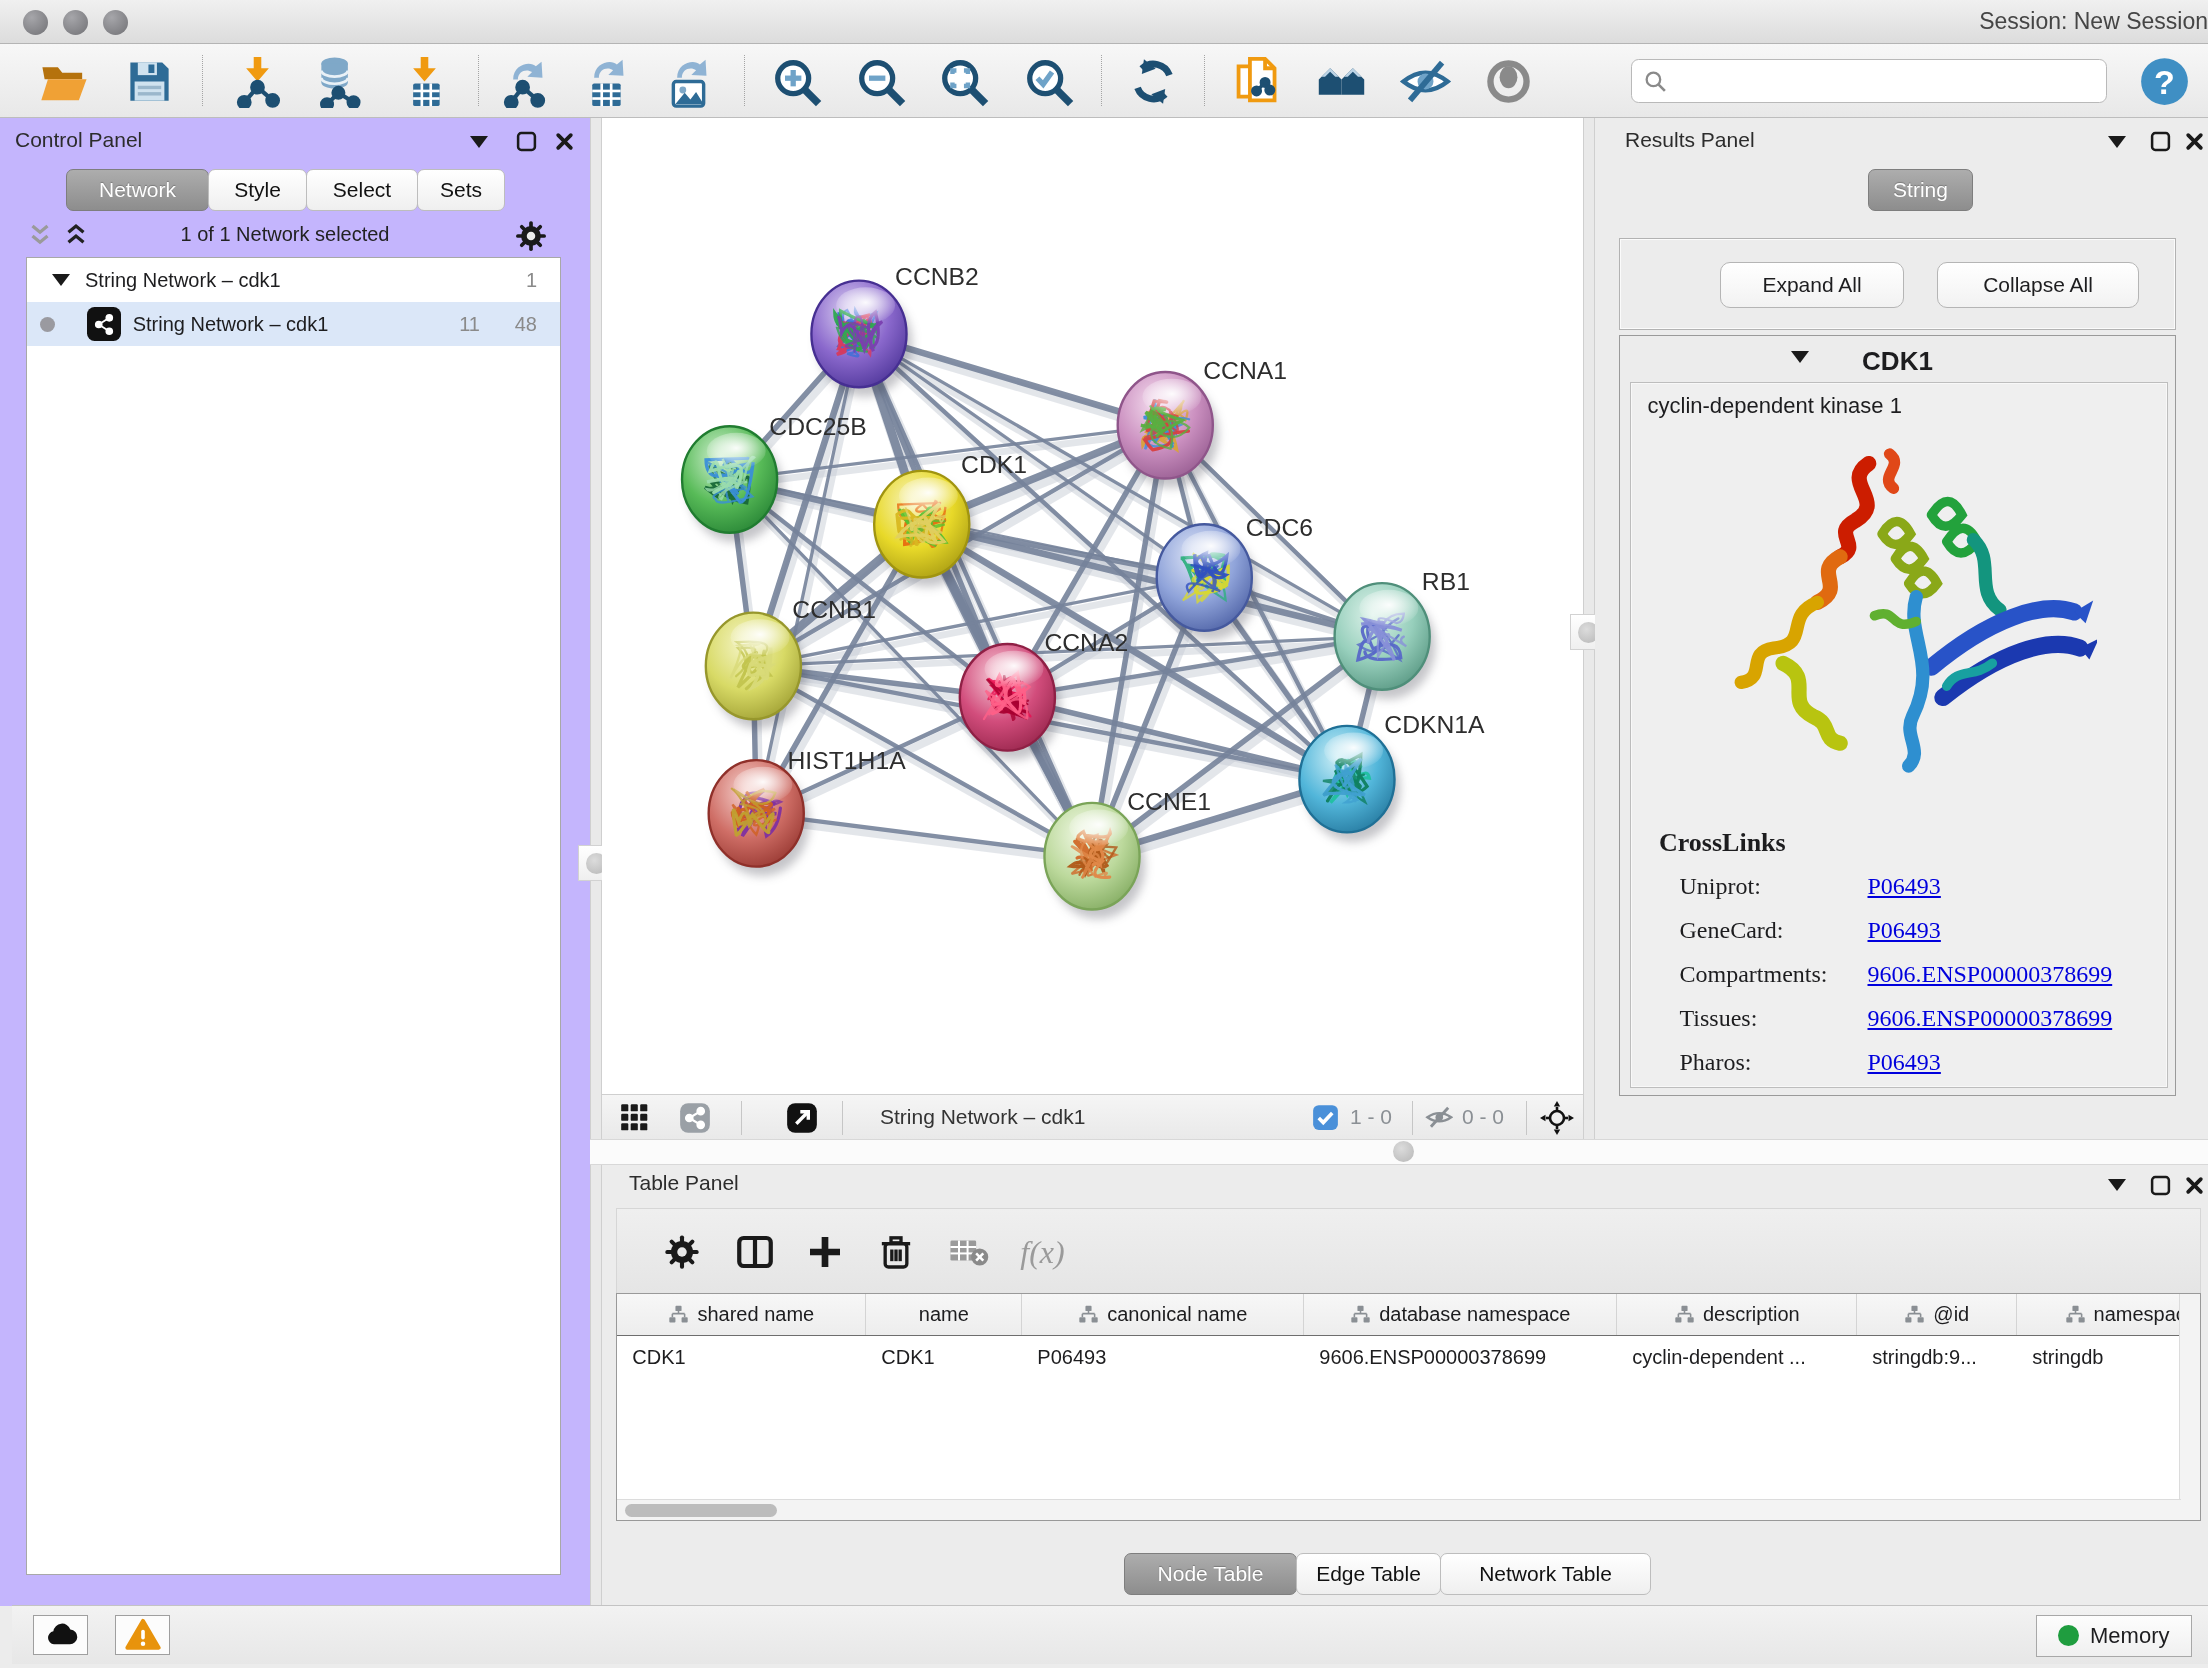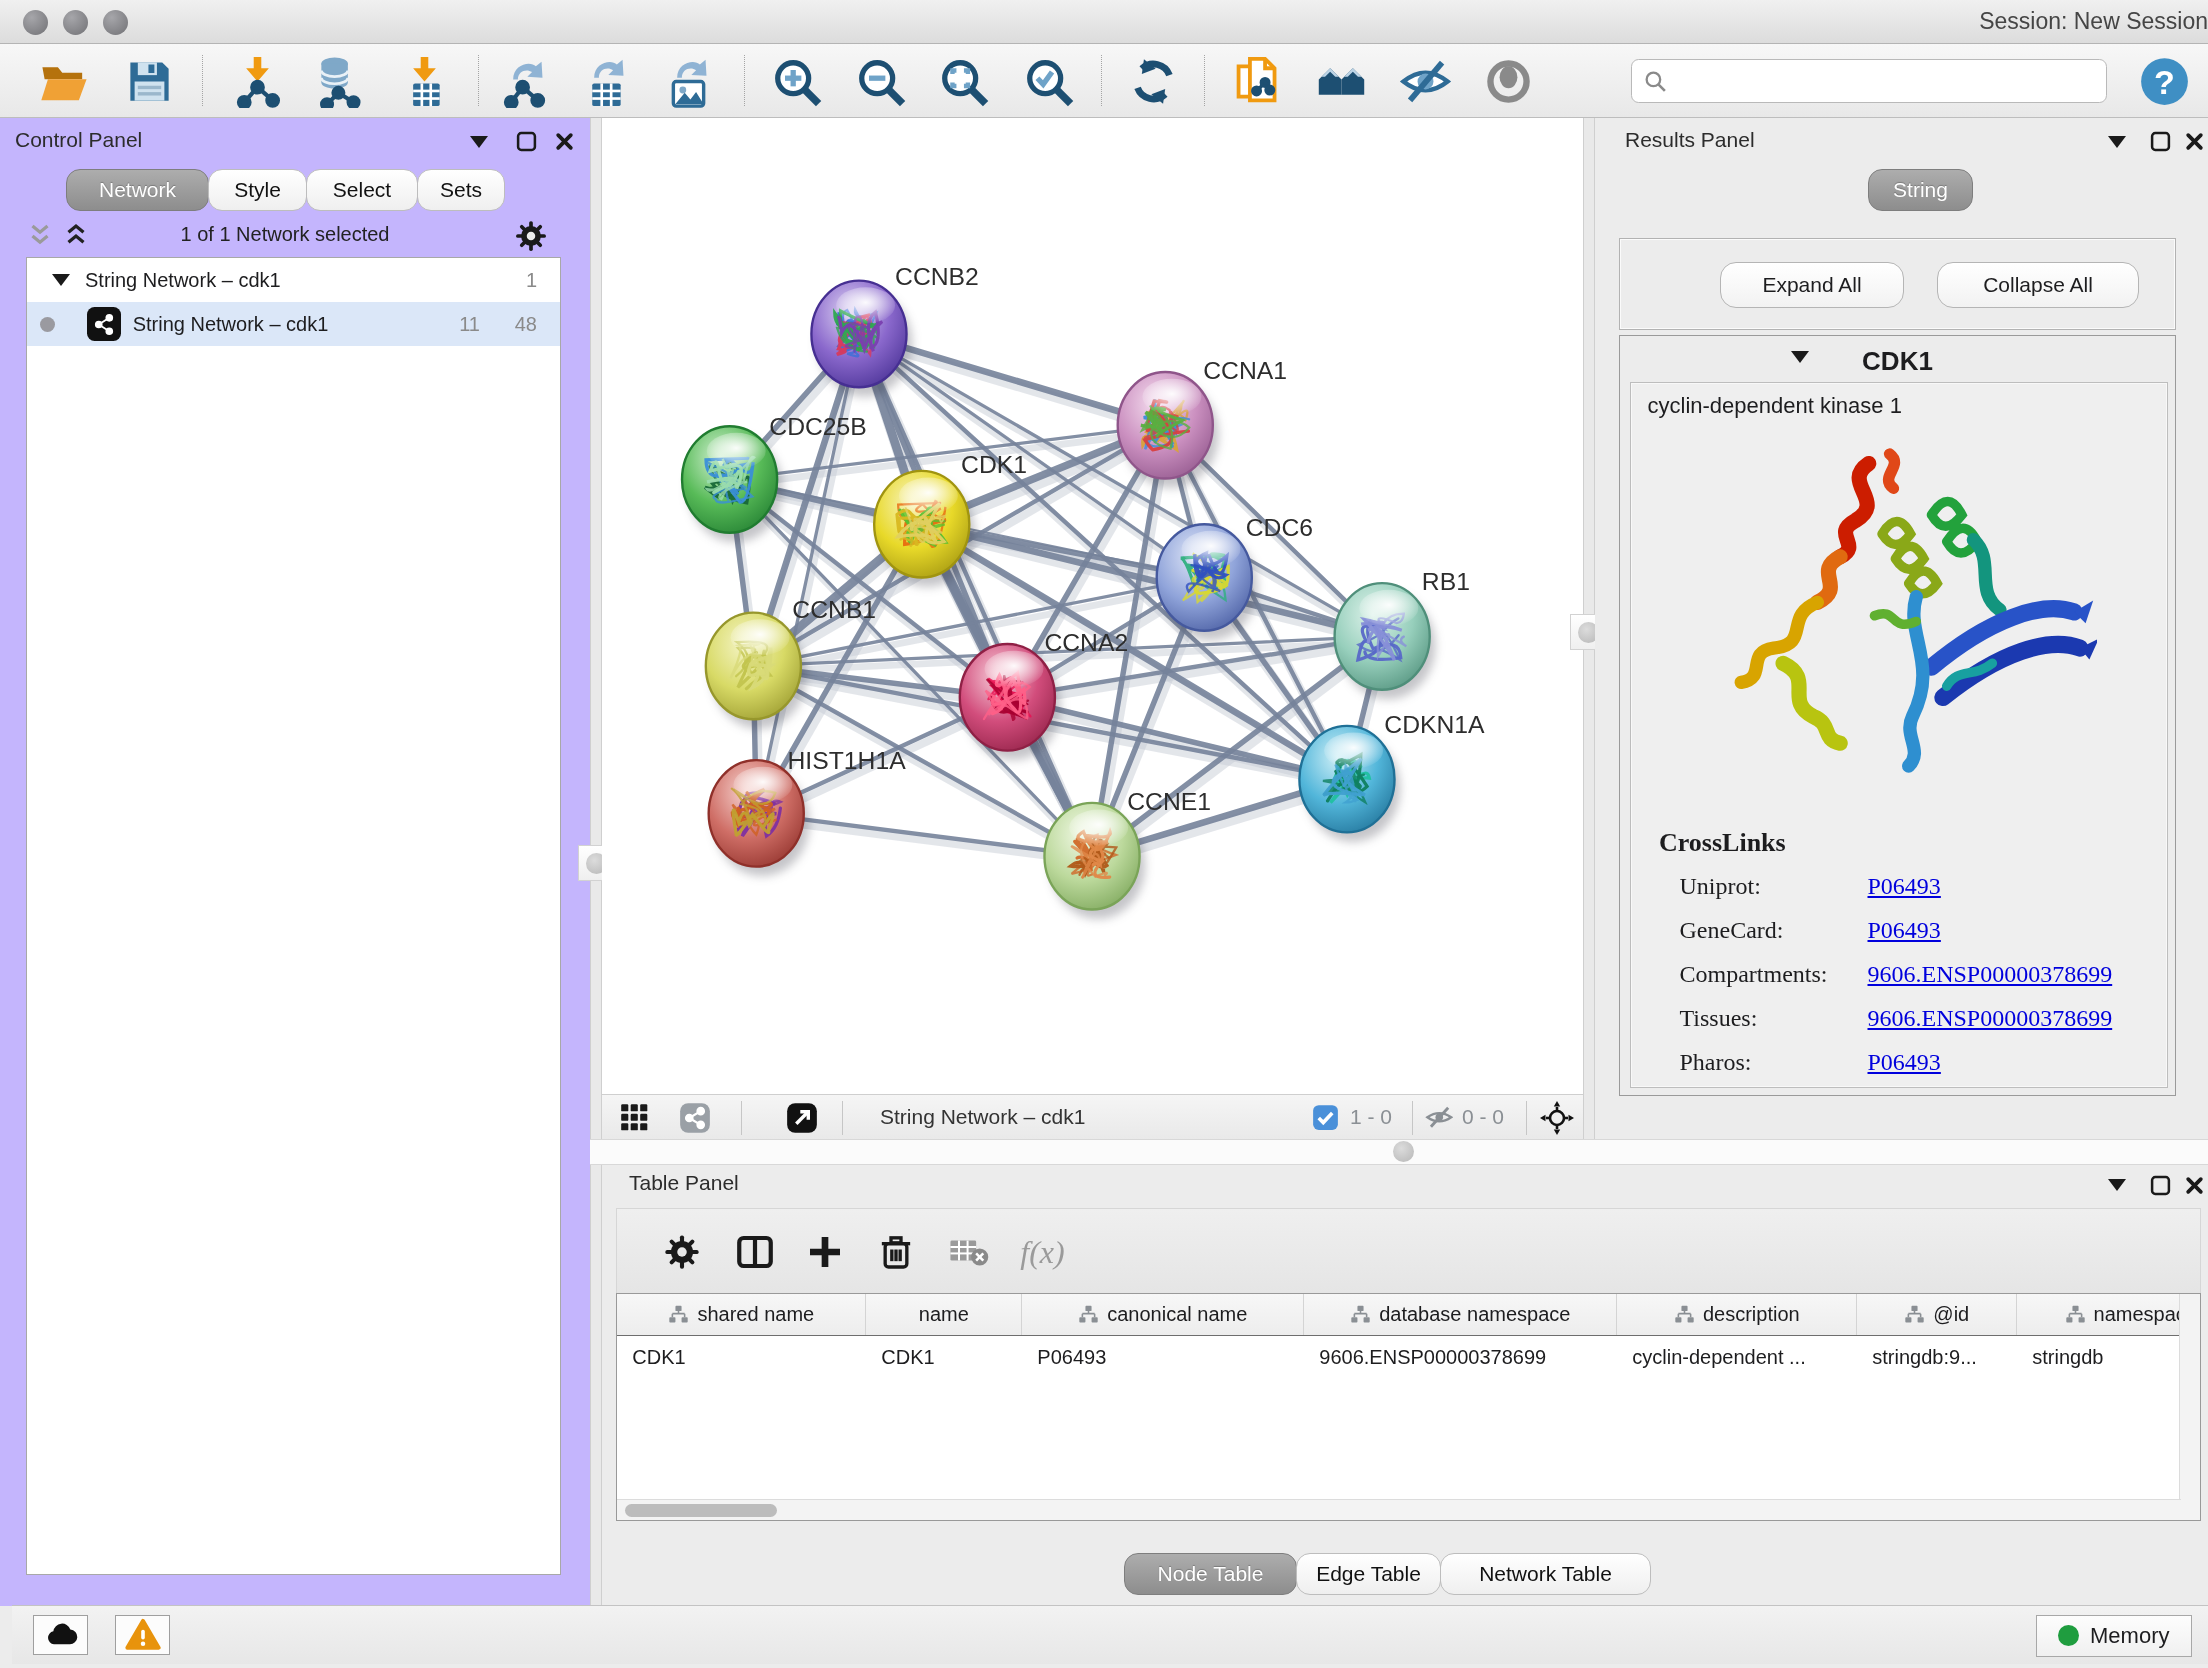--- a/index.html
+++ b/index.html
@@ -15,21 +15,21 @@
 .tbtn{position:absolute;top:8.6px;width:57px;height:57px;display:flex;align-items:center;justify-content:center}
 .tsep{position:absolute;top:11.4px;height:51px;width:0;border-left:1.9px dotted #a4a4a4}
 .search{position:absolute;left:1631px;top:15px;width:476px;height:44px;background:#fff;border:1.9px solid #b9b9b9;border-radius:7.6px;display:flex;align-items:center;padding-left:11.4px;gap:7.6px}
 .search input{border:none;outline:none;font-size:21px;flex:1;background:transparent;font-family:"Liberation Sans",sans-serif}
 
 .ptitle{position:absolute;font-size:21px;color:#2c2c2c}
 .caret-down{width:0;height:0;border-left:9.5px solid transparent;border-right:9.5px solid transparent;border-top:12.4px solid #1a1a1a}
 .phbtn{position:absolute;top:11.4px;width:25px;height:25px;display:flex;align-items:center;justify-content:center}
 
 .tabrow{position:absolute;display:flex}
-.tab{height:42px;line-height:40px;text-align:center;font-size:21px;background:linear-gradient(#ffffff,#efefef);border:1px solid #bdbdbd;color:#111;margin-left:-1px;border-radius:14px;overflow:hidden;white-space:nowrap}
+.tab{height:42px;line-height:40px;text-align:center;font-size:21px;background:linear-gradient(#ffffff,#efefef);border:1px solid #bdbdbd;color:#111;margin-left:-1px;border-radius:7px;overflow:hidden;white-space:nowrap}
 .tab.active{background:linear-gradient(#adadad,#8d8d8d);color:#fff;border-color:#7e7e7e;text-shadow:0 -1px 1px rgba(0,0,0,.25)}
 
 .cp{left:0;top:118px;width:590px;height:1488px;background:#c4b5fd}
 .cp-sub{position:absolute;left:0;top:95px;width:590px;height:44px}
 .cp-sum{position:absolute;left:95px;top:9.5px;width:380px;text-align:center;font-size:20px;color:#222}
 .treebox{position:absolute;left:26px;top:139px;width:535px;height:1318px;background:#fff;border:1px solid #a8a8a8}
 .trow{position:relative;height:44px;display:flex;align-items:center;font-size:20px}
 .trow .cnt{position:absolute;color:#8a8a8a}
 .trow.sel{background:#dbe7f8}
 .dot{width:15px;height:15px;border-radius:50%;background:#9a9aa0}
@@ -43,21 +43,21 @@
 .nstext{position:absolute;top:9.5px;font-size:21px;color:#333}
 .nsnum{position:absolute;top:9.5px;font-size:21px;color:#8a8f94}
 
 .vsplit{background:#e9e9e9;border-left:1px solid #cfcfcf;border-right:1px solid #cfcfcf}
 .hsplit{left:590px;top:1139px;width:1619px;height:26px;background:#fbfbfb;border-top:1px solid #d8d8d8;border-bottom:1px solid #d8d8d8}
 .dothandle{position:absolute;width:21px;height:21px;border-radius:50%;background:radial-gradient(circle at 40% 35%,#dcdcdc,#b6b6b6)}
 .sqhandle{position:absolute;width:36px;height:36px;background:linear-gradient(#ffffff,#efefef);border:1px solid #d2d2d2;display:flex;align-items:center;justify-content:center}
 
 .rp{left:1595px;top:118px;width:613px;height:1021px;background:#ececec}
 .rbox1{position:absolute;left:24px;top:120px;width:557px;height:92px;border:1px solid #b2b2b2;box-shadow:inset 0 0 0 1px #fbfbfb}
-.rbtn{position:absolute;top:23px;height:46px;background:linear-gradient(#ffffff,#f2f2f2);border:1.4px solid #b5b5b5;border-radius:16px;font-size:21px;text-align:center;line-height:43px}
+.rbtn{position:absolute;top:23px;height:46px;background:linear-gradient(#ffffff,#f2f2f2);border:1.4px solid #b5b5b5;border-radius:10px;font-size:21px;text-align:center;line-height:43px}
 .rbox2{position:absolute;left:24px;top:217px;width:557px;height:761px;border:1px solid #9a9a9a;background:#ececec}
 .rentry{position:absolute;left:9.5px;top:46px;width:538px;height:706px;border:1px solid #bdbdbd;background:#efefef;box-shadow:inset 0 0 0 1px #f8f8f8}
 .rname{position:absolute;left:0;top:9.5px;width:100%;text-align:center;font-size:26px;font-weight:bold}
 .rdesc{position:absolute;left:17px;top:9.5px;font-size:22px}
 .clhead{position:absolute;left:28.5px;top:445px;font-size:26px;font-weight:bold;font-family:"Liberation Serif",serif}
 .clrows{position:absolute;left:49px;top:481px;width:476px}
 .clrow{display:flex;height:44px;align-items:center;font-family:"Liberation Serif",serif;font-size:24px}
 .cllabel{width:188px;flex:none}
 .clval{color:#0000dd;text-decoration:underline}
 

